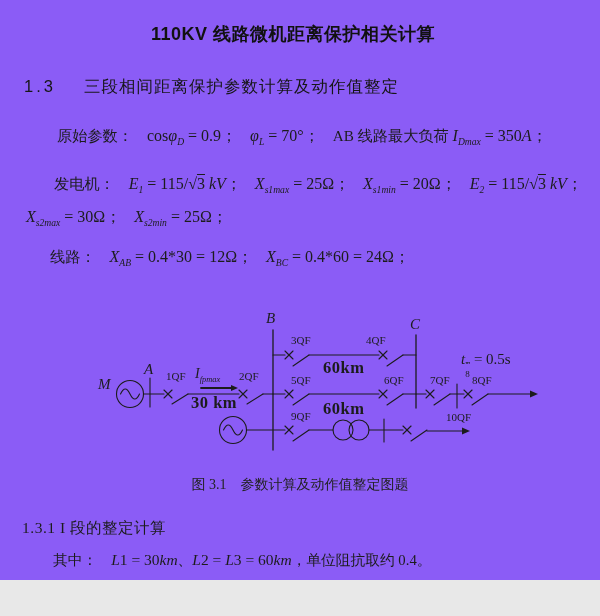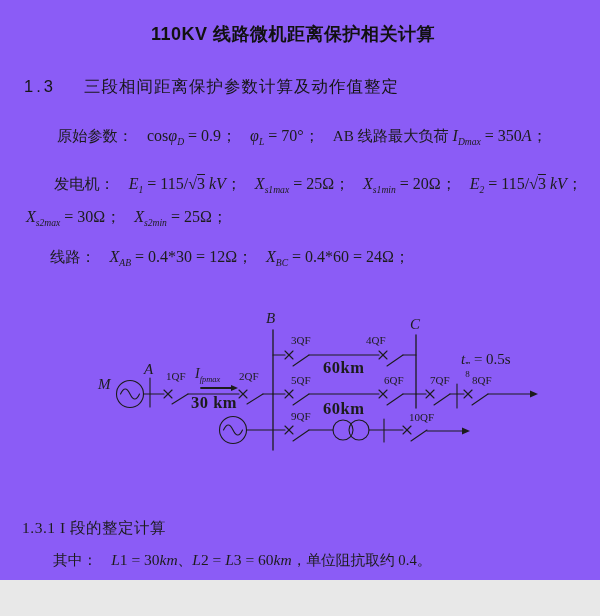--- a/index.html
+++ b/index.html
@@ -192,20 +192,23 @@
     <div class="dlabel" style="left:299px;top:74px">6QF</div>
     <div class="dlabel bold-km" style="left:238px;top:100px">60km</div>
     <div class="dlabel it" style="left:325px;top:16px">C</div>
     <div class="dlabel" style="left:345px;top:74px">7QF</div>
     <div class="dlabel" style="left:387px;top:74px">8QF</div>
     <div class="dlabel t8" style="left:376px;top:51px"><span class="tk-i">t</span><span class="tk-subsup">
           <span class="ss-sup">‴</span>
           <span class="ss-sub">8</span>
         </span><span class="tk-rm"> = 0.5s</span></div>
     <div class="dlabel" style="left:206px;top:110px">9QF</div>
-    <div class="dlabel" style="left:324px;top:111px">10QF</div>
+    <div class="dlabel" style="left:361px;top:111px">10QF</div>
   </div>
 
+  <div class="abs caption">
+    <span class="fig-no">图 3.1</span><span>参数计算及动作值整定图题</span>
+  </div>
 
   <div class="abs sub131">1.3.1 I 段的整定计算</div>
   <div class="abs mline q1"><span class="tk-cn">其中：</span><span class="tk-gap"></span><span class="tk-i">L</span><span class="tk-rm">1 = 30</span><span class="tk-i">km</span><span class="tk-cn">、</span><span class="tk-i">L</span><span class="tk-rm">2 = </span><span class="tk-i">L</span><span class="tk-rm">3 = 60</span><span class="tk-i">km</span><span class="tk-cn">，单位阻抗取约 0.4。</span></div>
 
 </div>
 
 </body></html>

